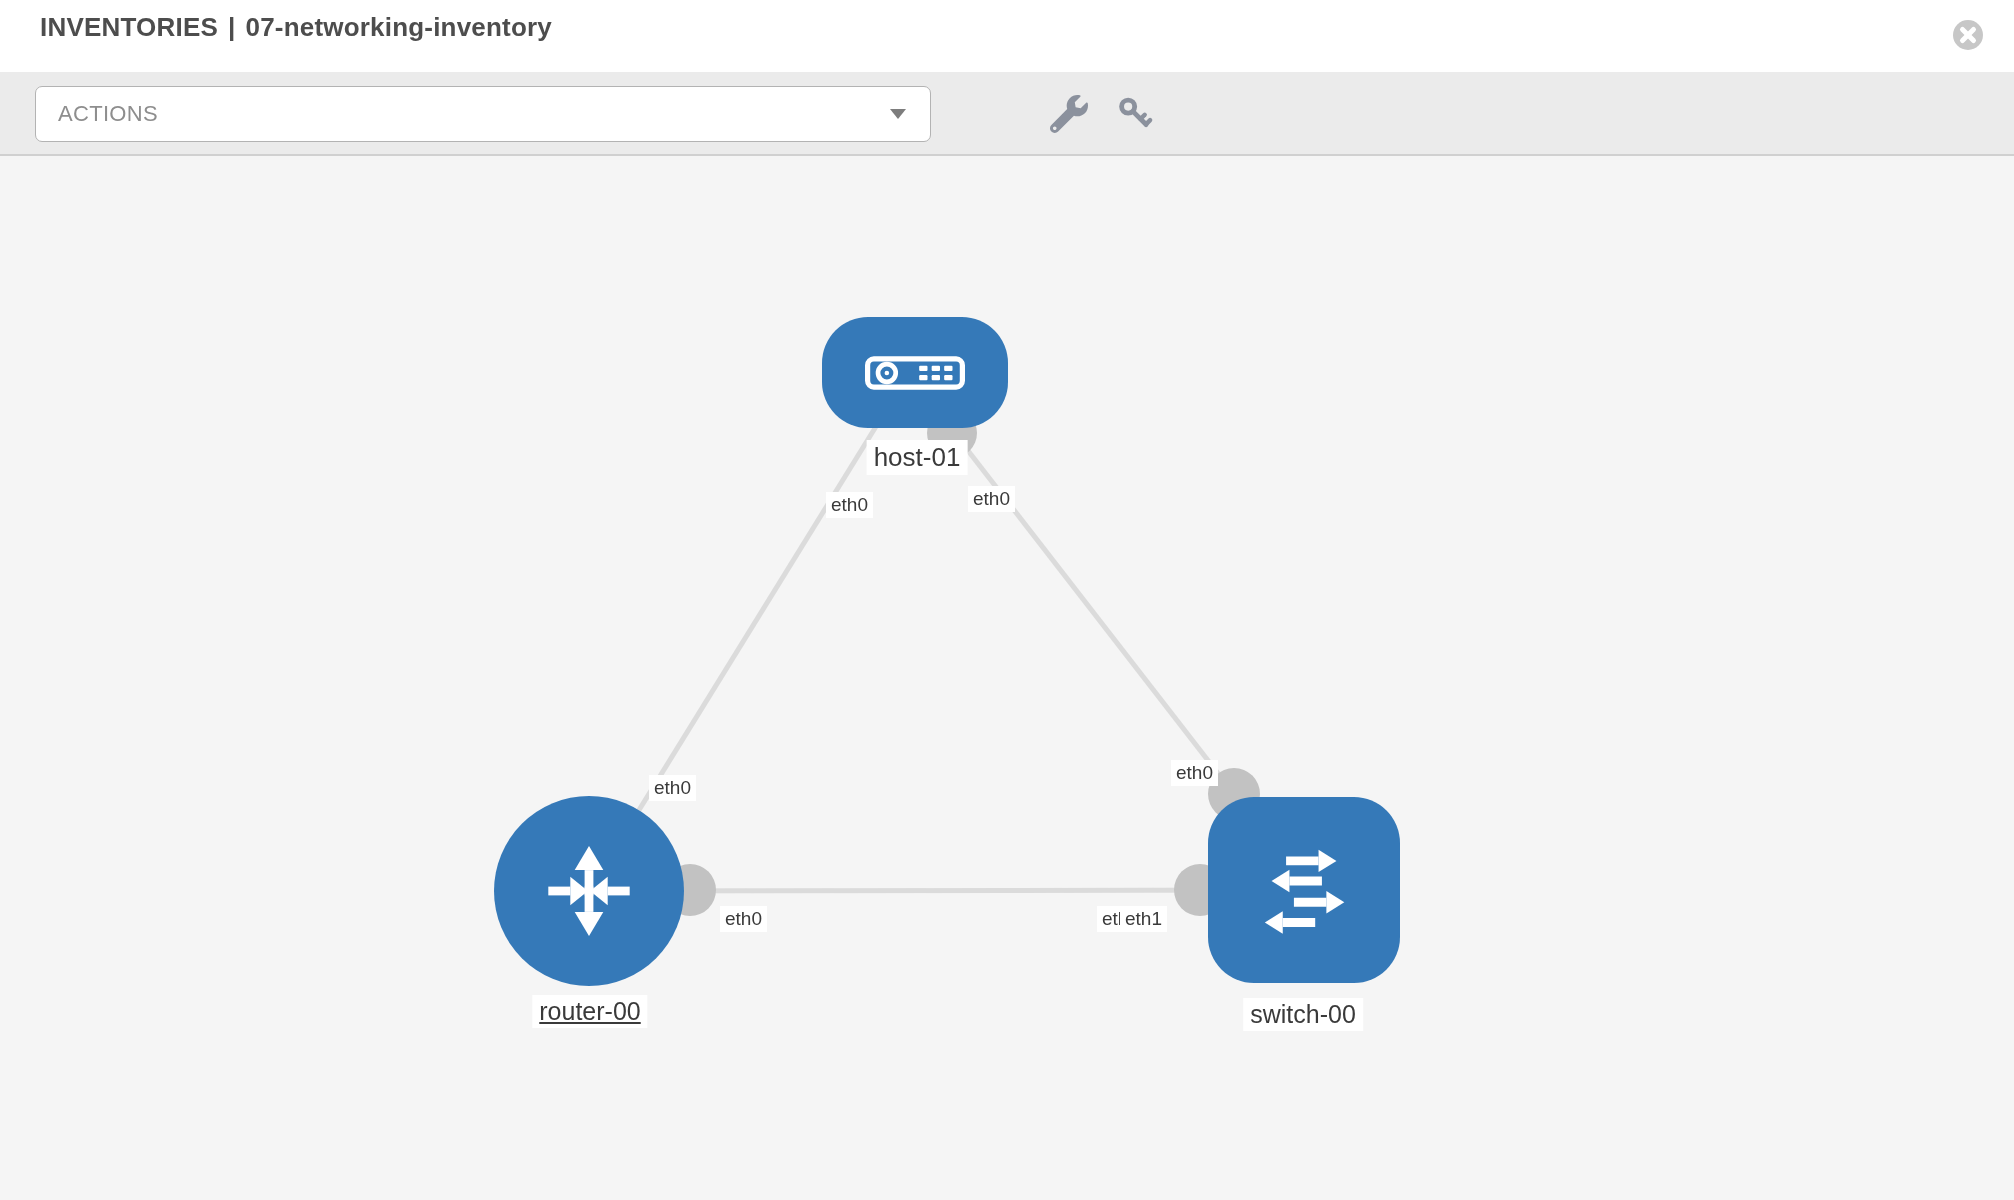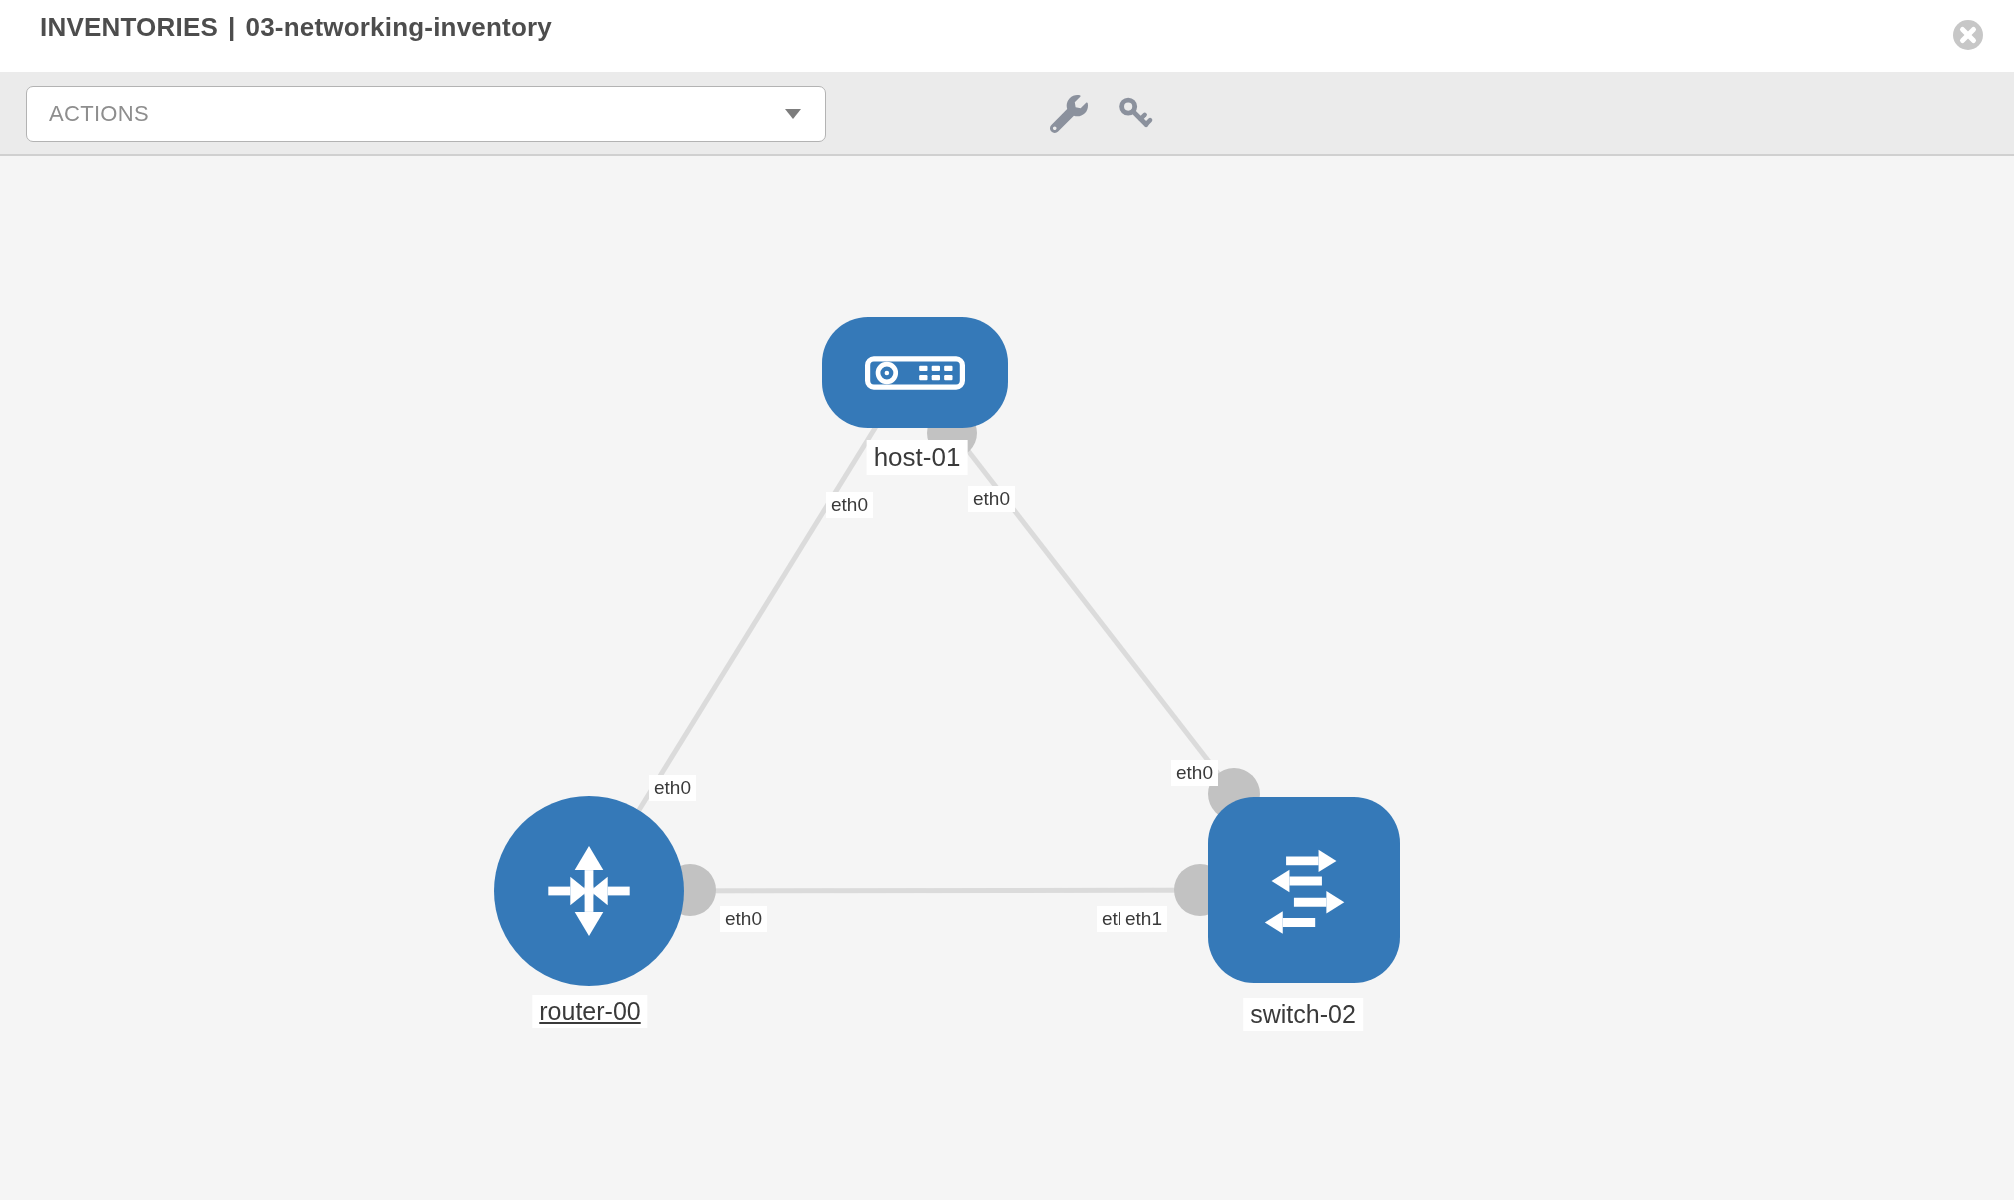--- a/index.html
+++ b/index.html
@@ -11,21 +11,21 @@
   .title{position:absolute;left:40px;top:0;height:54px;display:flex;align-items:center;gap:10px;
          font-size:26px;font-weight:bold;color:#4d4d4d;letter-spacing:.2px;}
   .close-btn{position:absolute;right:30px;top:19px;width:32px;height:32px;border:none;background:transparent;padding:0;cursor:pointer;}
 
   
   .toolbar{position:absolute;left:0;top:72px;width:100%;height:84px;background:#ebebeb;border-bottom:2px solid #d0d0d0;box-sizing:border-box;}
   .select{position:absolute;top:14px;height:56px;background:#fff;border:1px solid #b3b3b3;border-radius:7px;box-sizing:border-box;cursor:pointer;}
   .select .ph{position:absolute;left:22px;top:0;line-height:54px;font-size:22px;color:#8e8e8e;letter-spacing:.3px;}
   .caret{position:absolute;right:24px;top:50%;margin-top:-5px;width:0;height:0;
          border-left:8px solid transparent;border-right:8px solid transparent;border-top:10px solid #7d7d7d;}
-  .sel-actions{left:26px;width:800px;text-align:right;}
+  .sel-actions{left:35px;width:896px;text-align:right;}
   .sel-search{left:1183px;width:797px;}
   .tool-btn{position:absolute;top:22px;width:42px;height:42px;border:none;background:transparent;padding:0;cursor:pointer;}
   .tool-btn.wrench{left:1048px;}
   .tool-btn.key{left:1114px;}
 
   
   .canvas{position:absolute;left:0;top:156px;width:2014px;height:1044px;background:#f5f5f5;overflow:hidden;}
   .graph{position:absolute;left:0;top:0;z-index:1;}
   .node{position:absolute;z-index:3;background:#3579b8;display:flex;align-items:center;justify-content:center;cursor:pointer;}
   .node-host{left:822px;top:161px;width:186px;height:111px;border-radius:46px;}
@@ -48,21 +48,21 @@
 </style>
 </head>
 <body>
 
 <div class="app">
 
   <div class="header">
     <div class="title">
       <span>INVENTORIES</span>
       <span>|</span>
-      <span>03-networking-inventory</span>
+      <span>07-networking-inventory</span>
     </div>
     <button class="close-btn">
       <svg width="32" height="32" viewBox="0 0 32 32">
         <circle cx="16" cy="16" r="15" fill="#c7c7c7"></circle>
         <line x1="10.5" y1="10.5" x2="21.5" y2="21.5" stroke="#fff" stroke-width="5" stroke-linecap="round"></line>
         <line x1="21.5" y1="10.5" x2="10.5" y2="21.5" stroke="#fff" stroke-width="5" stroke-linecap="round"></line>
       </svg>
     </button>
   </div>
 
@@ -142,21 +142,21 @@
           <line x1="41" y1="61" x2="70" y2="61"></line>
           <polygon points="70,51 70,71 86,61" stroke="none"></polygon>
           <line x1="60" y1="79" x2="31" y2="79"></line>
           <polygon points="31,69 31,89 15,79" stroke="none"></polygon>
         </g>
       </svg>
     </div>
 
     <div class="glabel node-label lbl-host">host-01</div>
     <div class="glabel node-label lbl-router">router-00</div>
-    <div class="glabel node-label lbl-switch">switch-02</div>
+    <div class="glabel node-label lbl-switch">switch-00</div>
 
     <div class="glabel iface-label if0">eth0</div>
     <div class="glabel iface-label if1">eth0</div>
     <div class="glabel iface-label if2">eth0</div>
     <div class="glabel iface-label if3">eth0</div>
     <div class="glabel iface-label if4">eth0</div>
     <div class="glabel iface-label if5">eth1</div>
     <div class="glabel iface-label if6">eth1</div>
 
   </div>

